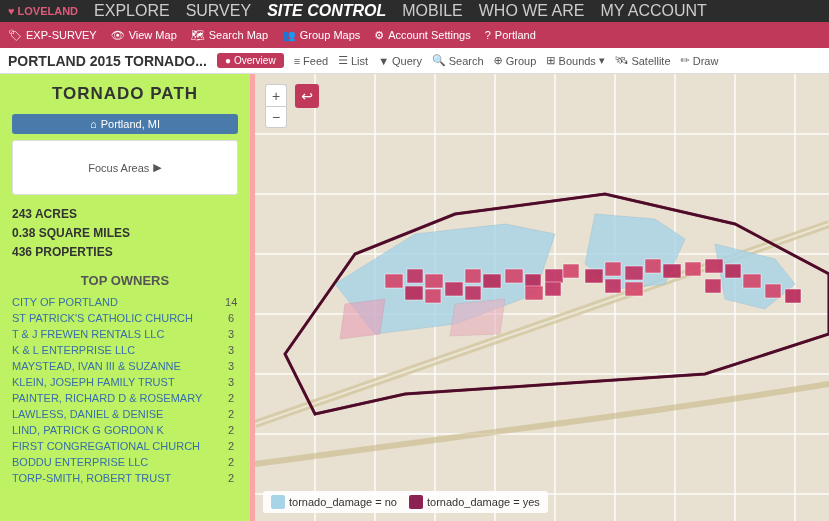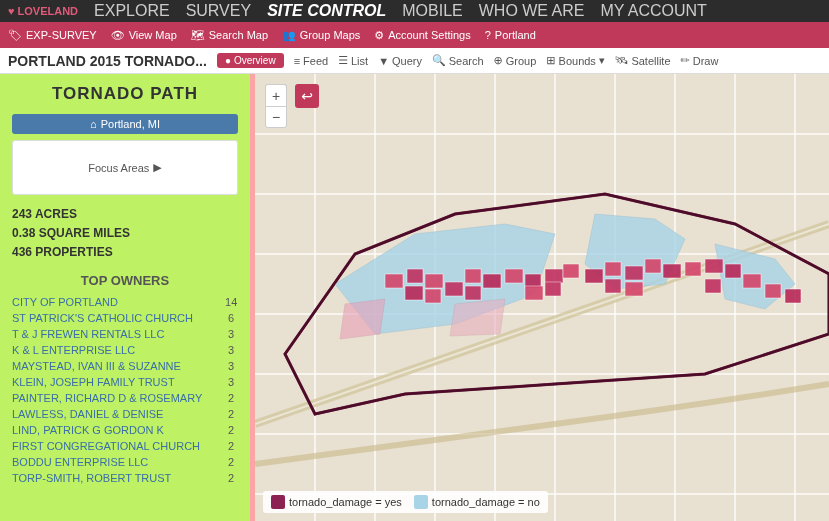--- a/index.html
+++ b/index.html
@@ -493,23 +493,23 @@
       <button class="zoom-btn">+</button>
       <button class="zoom-btn">−</button>
     </div>
 
     
     <button id="back-btn">↩</button>
 
     
     <div id="map-legend">
       <div class="legend-item">
+        <div class="legend-swatch" style="background:#a8d4e8;"></div>
+        <span>tornado_damage = no</span>
+      </div>
+      <div class="legend-item">
         <div class="legend-swatch" style="background:#8b2252;"></div>
         <span>tornado_damage = yes</span>
       </div>
-      <div class="legend-item">
-        <div class="legend-swatch" style="background:#a8d4e8;"></div>
-        <span>tornado_damage = no</span>
-      </div>
     </div>
   </div>
 
 </div>
 
 </body></html>

